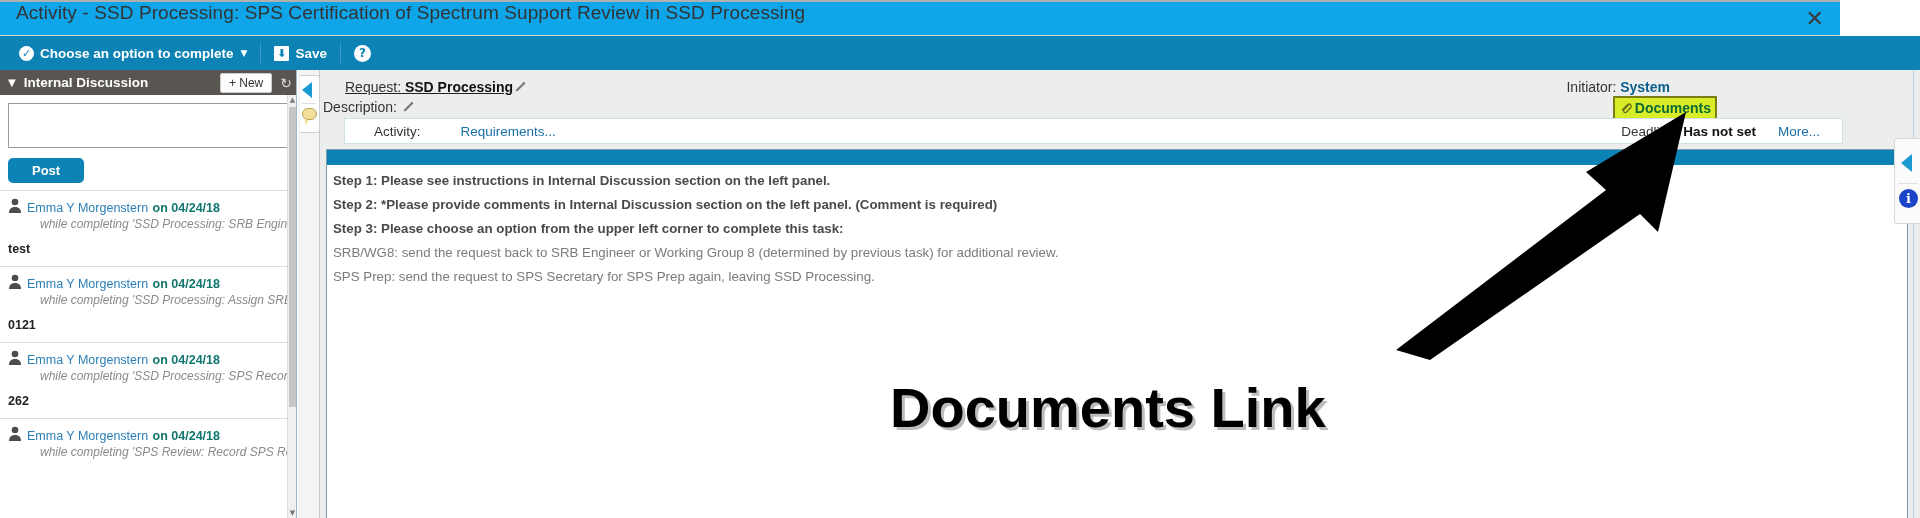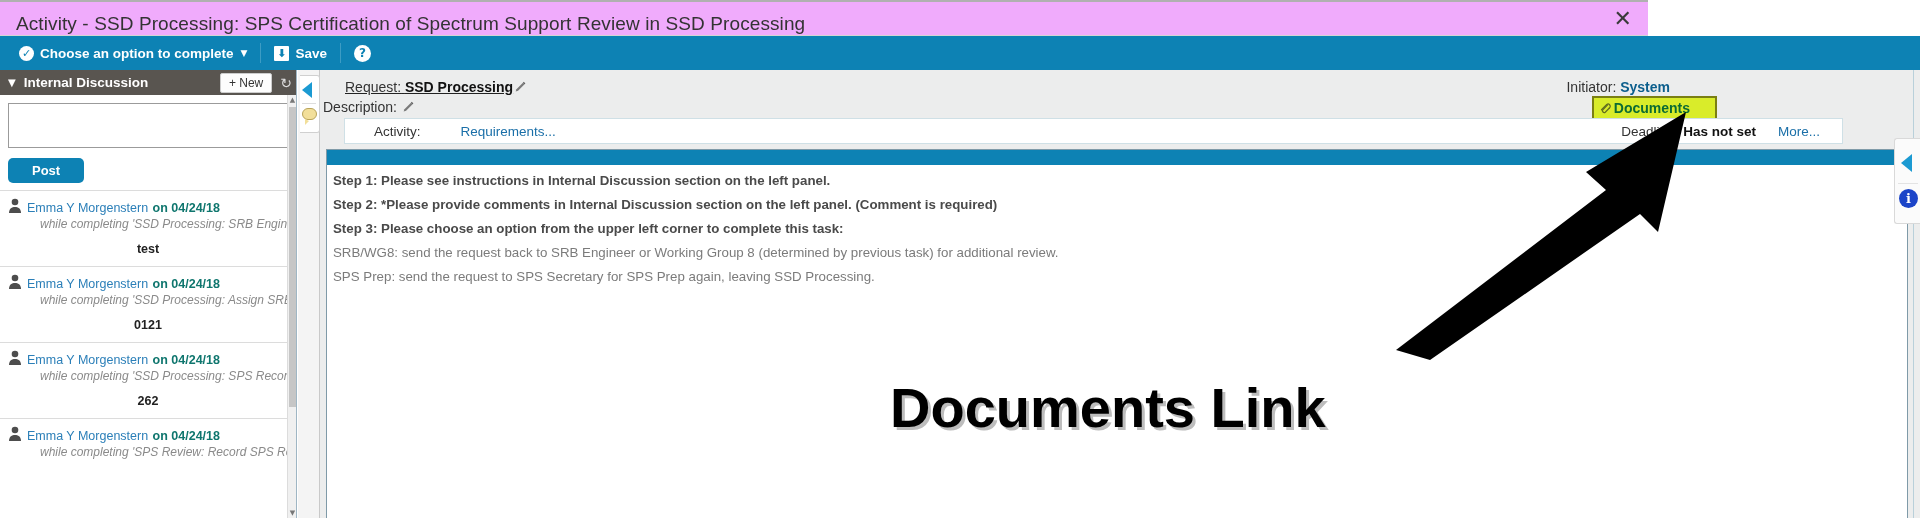--- a/index.html
+++ b/index.html
@@ -7,25 +7,25 @@
   body {
     width:1920px; height:518px;
     font-family:"Liberation Sans", sans-serif;
     background:#ffffff;
     overflow:hidden;
     position:relative;
   }
 
   
   #titlebar {
-    position:absolute; left:0; top:0; width:1648px; height:36px;
-    background:#f0abfc;
+    position:absolute; left:0; top:0; width:1840px; height:36px;
+    background:#0ea5e9;
     border-bottom:1px solid #d4d4d4;
     border-top:2px solid #b0b0b0;
-    display:flex; align-items:flex-end;
+    display:flex; align-items:flex-start;
   }
   #titlebar .title {
     font-size:19px; color:#333; padding-left:16px; letter-spacing:.1px;
     white-space:nowrap;
   }
   #titlebar .close {
     position:absolute; right:16px; top:50%; transform:translateY(-50%);
     font-size:22px; color:#3a3a3a; line-height:1; cursor:pointer;
     font-family:"DejaVu Sans", sans-serif; font-weight:300;
   }
@@ -87,21 +87,21 @@
   #comment-list { margin-top:7px; }
   .comment {
     border-top:1px solid #dcdcdc; padding:7px 8px 10px 8px; min-height:57px;
   }
   .c-head { display:flex; align-items:flex-start; }
   .person-ic { width:14px; height:16px; margin-right:5px; flex:0 0 auto; }
   .c-author { color:#2b7fb8; font-size:12.5px; }
   .c-date   { color:#0f766e; font-size:12.5px; font-weight:bold; }
   .c-sub { font-style:italic; color:#8a8a8a; font-size:12px; margin:1px 0 0 32px;
            white-space:nowrap; overflow:hidden; }
-  .c-body { font-size:12.5px; color:#222; font-weight:bold; margin-top:11px;text-align:center; }
+  .c-body { font-size:12.5px; color:#222; font-weight:bold; margin-top:11px; }
 
   
   #sb-scroll {
     position:absolute; right:0; top:25px; width:9px; bottom:0; background:#f0f0f0;
     border-left:1px solid #dcdcdc;
   }
   #sb-scroll .thumb {
     position:absolute; left:1px; top:0; width:7px; height:300px; background:#c6c6c6;
   }
   #sb-scroll .arrow {
@@ -142,21 +142,21 @@
   #m-desc     { left:3px;   top:29px; }
   .meta-label { color:#333; }
   .meta-val   { font-weight:bold; color:#111; }
   .pencil { display:inline-block; width:13px; height:13px; position:relative; top:2px; margin-left:1px; }
 
   #m-initiator { position:absolute; right:250px; top:9px; font-size:14px; white-space:nowrap; }
   #m-initiator .meta-val { color:#0b5e8c; }
 
   #documents-link {
     position:absolute; right:203px; top:26px; background:#d9ec2a;
-    border:2px solid #7a7f13; padding:2px 25px 2px 4px; display:flex; align-items:center;
+    border:2px solid #7a7f13; padding:2px 4px 2px 4px; display:flex; align-items:center;
     cursor:pointer;
   }
   #documents-link .clip { width:14px; height:14px; margin-right:2px; }
   #documents-link .dl-text { color:#0b6b33; font-weight:bold; font-size:14px; }
 
   
   #activity-bar {
     position:absolute; left:24px; right:77px; top:48px; height:26px;
     background:#ffffff; border:1px solid #cfe0e6; display:flex; align-items:center;
   }

